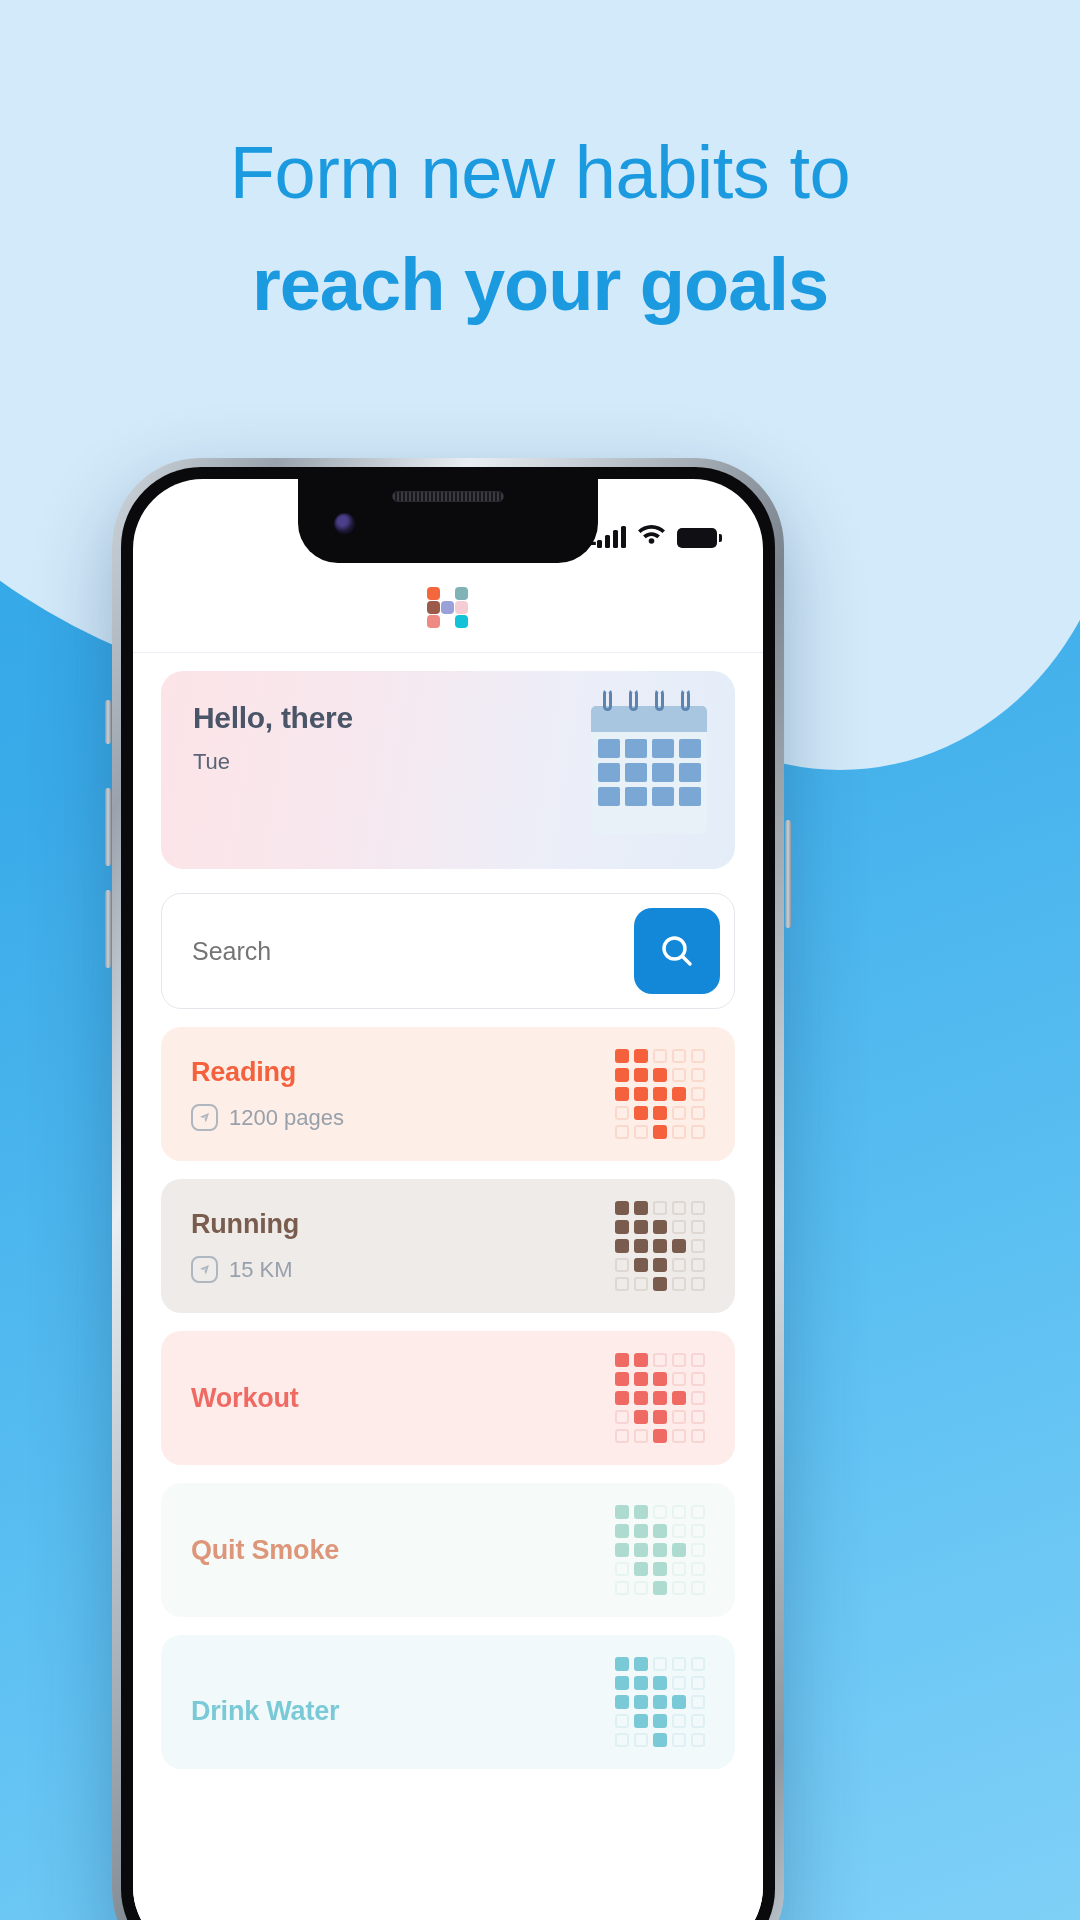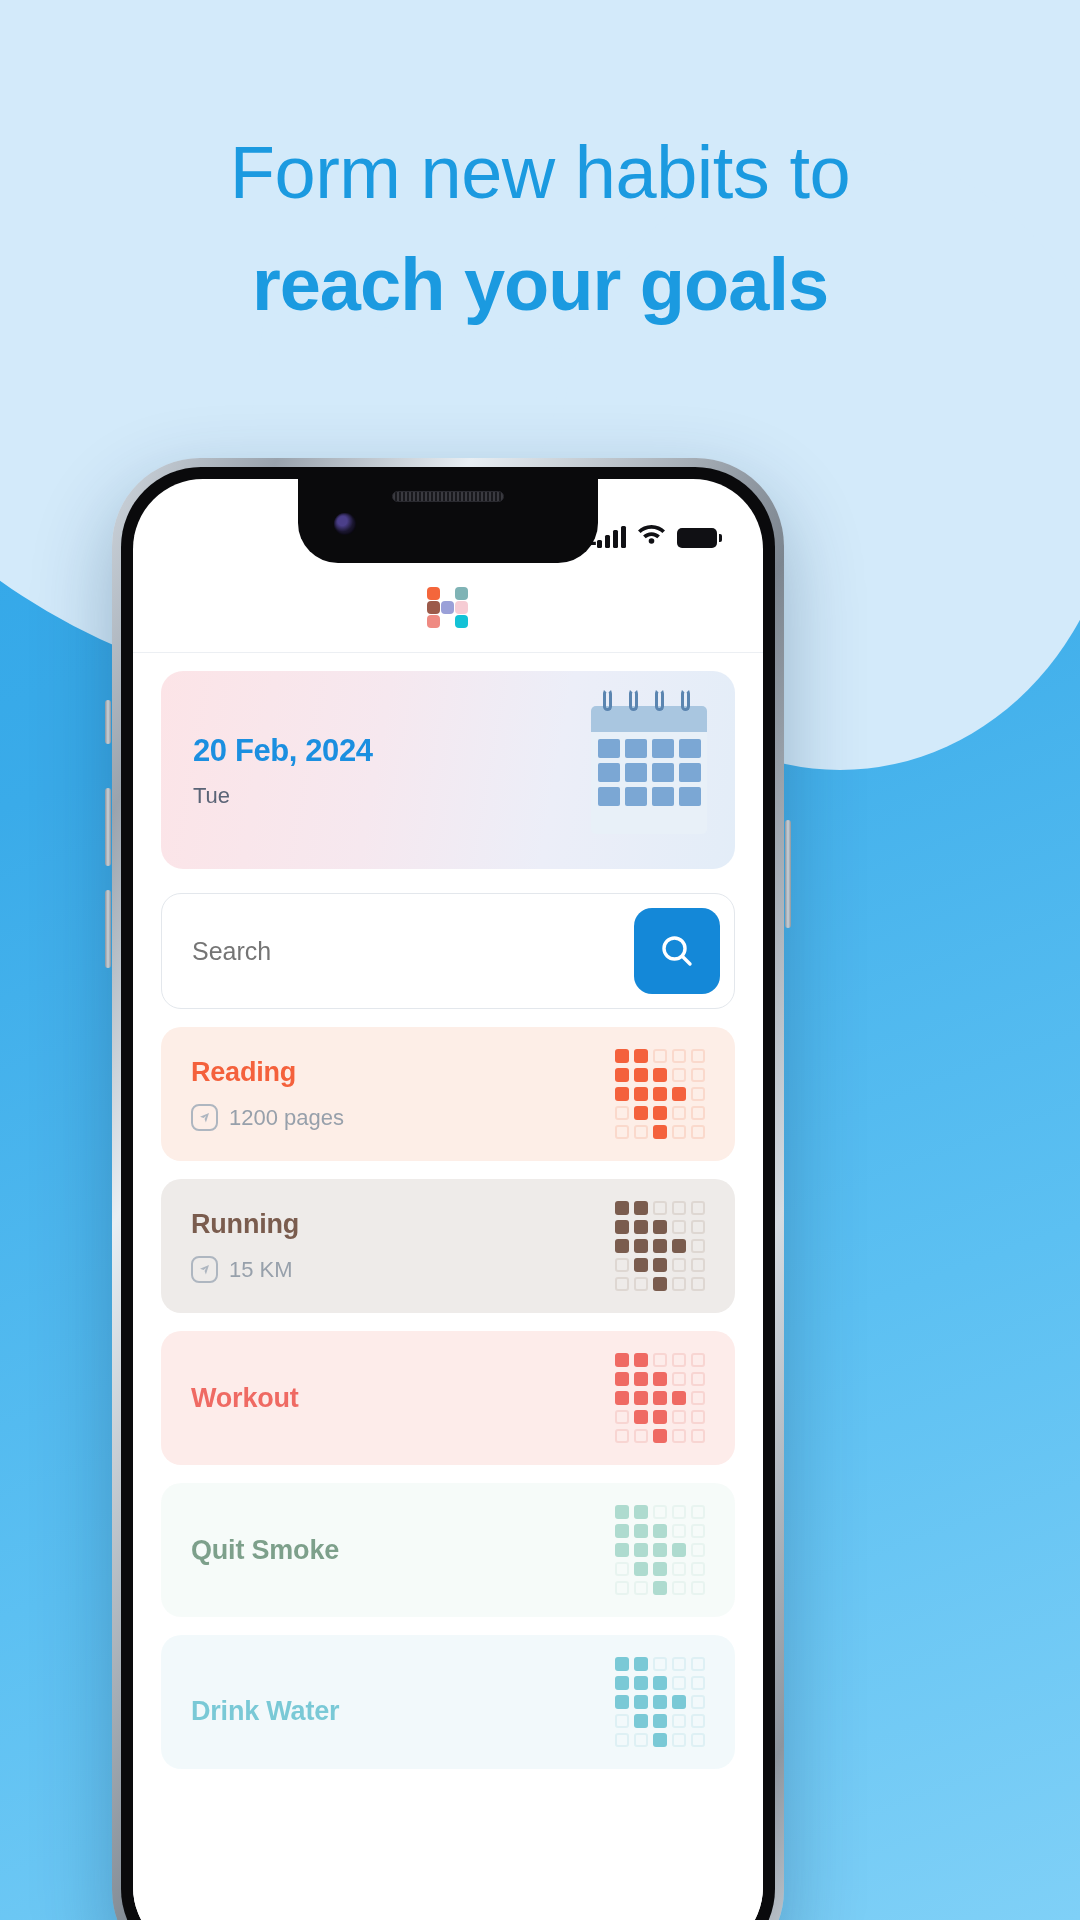--- a/index.html
+++ b/index.html
@@ -255,21 +255,21 @@
             <span style="background: rgb(246, 204, 212);"></span>
             <span style="background: rgb(239, 138, 130);"></span>
             <span></span>
             <span style="background: rgb(19, 194, 214);"></span>
           </div>
       </div>
 
       <div id="app-body">
 
         <div id="greeting-card">
-          <div id="greet-date">20 Feb, 2024</div>
+          <div id="greet-hello">Hello, there</div>
           <div id="greet-day">Tue</div>
           <div id="calendar-illustration">
             <div class="cal-body"></div>
             <div class="cal-head"></div>
             <div class="cal-grid" id="cal-cells">
                 <span></span>
                 <span></span>
                 <span></span>
                 <span></span>
                 <span></span>
@@ -406,21 +406,21 @@
                 <b style="background: transparent; border: 2px solid rgb(248, 213, 210);"></b>
                 <b style="background: transparent; border: 2px solid rgb(248, 213, 210);"></b>
                 <b style="background: transparent; border: 2px solid rgb(248, 213, 210);"></b>
                 <b style="background: rgb(239, 106, 99);"></b>
                 <b style="background: transparent; border: 2px solid rgb(248, 213, 210);"></b>
                 <b style="background: transparent; border: 2px solid rgb(248, 213, 210);"></b>
               </div>
             </div>
             <div class="habit-row" style="background: rgb(240, 248, 245); opacity: 0.55;">
               <div class="habit-texts">
-                <div class="habit-title" style="color: #14532d;">Quit Smoke</div>
+                <div class="habit-title" style="color: #c2410c;">Quit Smoke</div>
               </div>
               <div class="dot-grid">
                 <b style="background: rgb(108, 191, 168);"></b>
                 <b style="background: rgb(108, 191, 168);"></b>
                 <b style="background: transparent; border: 2px solid rgb(215, 236, 228);"></b>
                 <b style="background: transparent; border: 2px solid rgb(215, 236, 228);"></b>
                 <b style="background: transparent; border: 2px solid rgb(215, 236, 228);"></b>
                 <b style="background: rgb(108, 191, 168);"></b>
                 <b style="background: rgb(108, 191, 168);"></b>
                 <b style="background: rgb(108, 191, 168);"></b>

